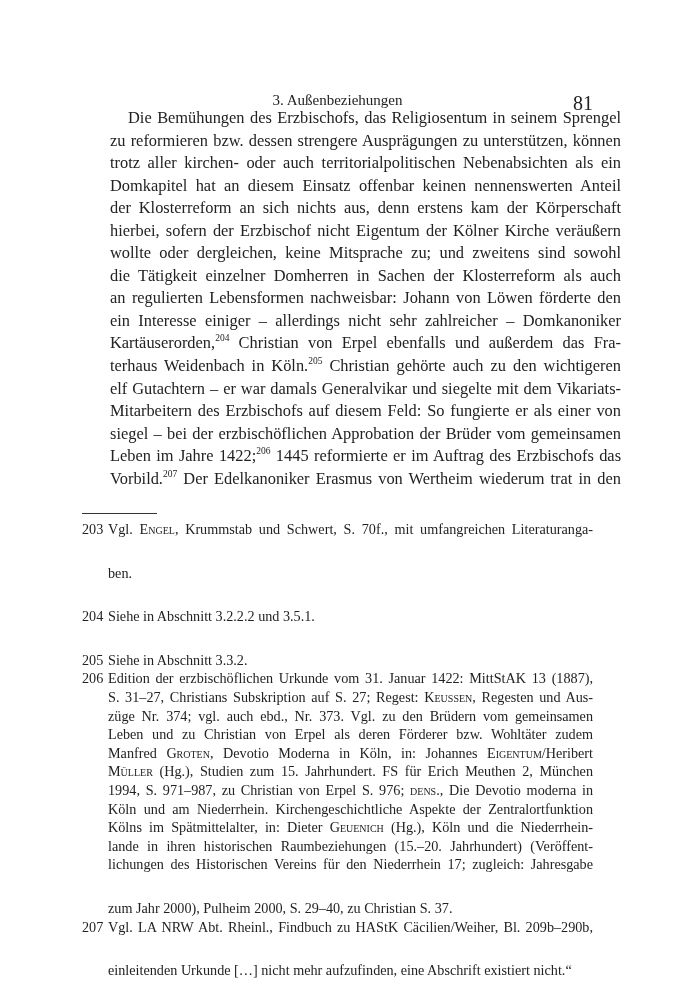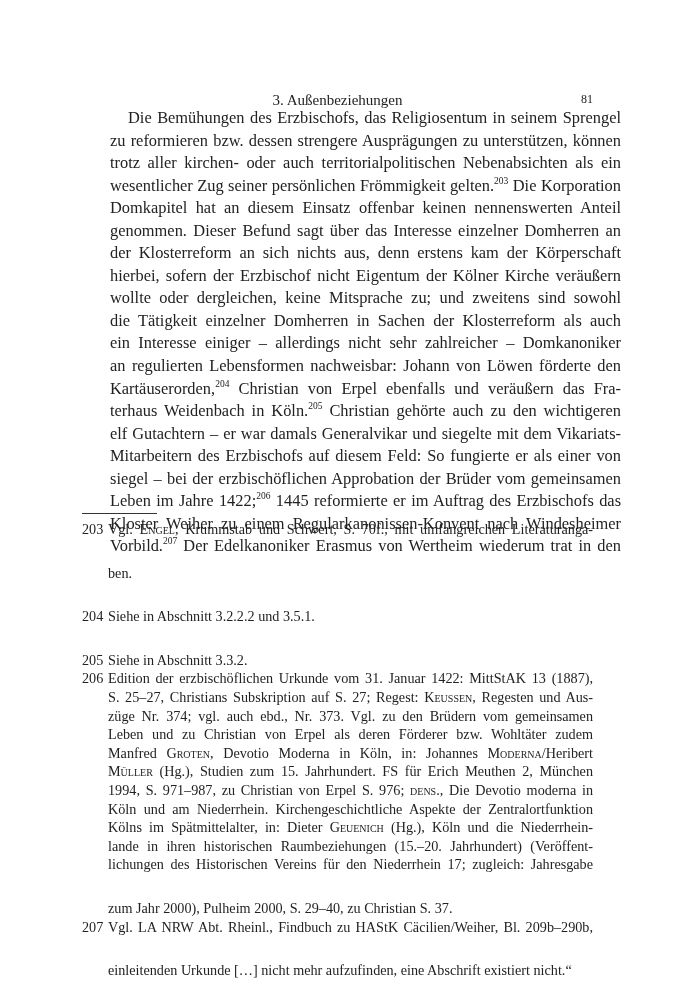--- a/index.html
+++ b/index.html
@@ -1,20 +1,20 @@
 <!DOCTYPE html>
 <html><head>
 <meta charset="utf-8">
 <style>
   html, body { margin: 0; padding: 0; background: #ffffff; }
   body { width: 700px; height: 988px; position: relative; overflow: hidden; color: #222222; font-family: "Liberation Serif", "DejaVu Serif", serif; }
   .page { position: absolute; left: 0; top: 0; width: 700px; height: 988px; }
   .running-head { position: absolute; top: 59px; left: 82px; width: 511px; height: 22px; font-size: 15px; margin-top: 33px; }
   .running-title { position: absolute; left: 0; width: 100%; text-align: center; top: 0; }
-  .page-number { position: absolute; right: 0; top: 0; font-size: 12px; }
+  .page-number { position: absolute; right: 0; top: 0; font-size: 20px; }
   .body-text { position: absolute; left: 82px; top: 107px; width: 511px; font-size: 16.4px; line-height: 22.55px; margin-left: 28px; }
   .body-line { display: block; text-align: justify; text-align-last: justify; white-space: nowrap; height: 22.55px; }
   .body-line.indent { padding-left: 18px; }
   sup.fn { font-size: 9.5px; vertical-align: 0; position: relative; top: -7px; line-height: 0; }
   .rule { position: absolute; left: 82px; top: 513px; width: 75px; height: 0; border-top: 1px solid #333333; }
   .footnotes { position: absolute; left: 82px; top: 520px; width: 511px; font-size: 14.2px; line-height: 18.6px; }
   .fn-item { position: relative; padding-left: 26px; }
   .fn-num { position: absolute; left: 0; top: 0; }
   .fn-line { display: block; text-align: justify; text-align-last: justify; white-space: nowrap; height: 18.6px; }
   .fn-line.end { text-align-last: left; margin-top: 25px; }
@@ -27,36 +27,33 @@
 
   <div class="running-head">
     <span class="running-title">3. Außenbeziehungen</span>
     <span class="page-number">81</span>
   </div>
 
   <div class="body-text">
     <span class="body-line indent"><span>Die Bemühungen des Erzbischofs, das Religiosentum in seinem Sprengel</span></span>
     <span class="body-line"><span>zu reformieren bzw. dessen strengere Ausprägungen zu unterstützen, können</span></span>
     <span class="body-line"><span>trotz aller kirchen- oder auch territorialpolitischen Nebenabsichten als ein</span></span>
-    <span class="body-line"><span>wesentlicher Zug seiner persönlichen Frömmigkeit gelten.</span><sup class="fn">203</sup><span> Die Korporation</span></span>
     <span class="body-line"><span>Domkapitel hat an diesem Einsatz offenbar keinen nennenswerten Anteil</span></span>
-    <span class="body-line"><span>genommen. Dieser Befund sagt über das Interesse einzelner Domherren an</span></span>
     <span class="body-line"><span>der Klosterreform an sich nichts aus, denn erstens kam der Körperschaft</span></span>
     <span class="body-line"><span>hierbei, sofern der Erzbischof nicht Eigentum der Kölner Kirche veräußern</span></span>
     <span class="body-line"><span>wollte oder dergleichen, keine Mitsprache zu; und zweitens sind sowohl</span></span>
     <span class="body-line"><span>die Tätigkeit einzelner Domherren in Sachen der Klosterreform als auch</span></span>
+    <span class="body-line"><span>an regulierten Lebensformen nachweisbar: Johann von Löwen förderte den</span></span>
     <span class="body-line"><span>ein Interesse einiger – allerdings nicht sehr zahlreicher – Domkanoniker</span></span>
-    <span class="body-line"><span>an regulierten Lebensformen nachweisbar: Johann von Löwen förderte den</span></span>
-    <span class="body-line"><span>Kartäuserorden,</span><sup class="fn">204</sup><span> Christian von Erpel ebenfalls und veräußern das Fra-</span></span>
+    <span class="body-line"><span>Kartäuserorden,</span><sup class="fn">204</sup><span> Christian von Erpel ebenfalls und außerdem das Fra-</span></span>
     <span class="body-line"><span>terhaus Weidenbach in Köln.</span><sup class="fn">205</sup><span> Christian gehörte auch zu den wichtigeren</span></span>
     <span class="body-line"><span>elf Gutachtern – er war damals Generalvikar und siegelte mit dem Vikariats-</span></span>
     <span class="body-line"><span>Mitarbeitern des Erzbischofs auf diesem Feld: So fungierte er als einer von</span></span>
     <span class="body-line"><span>siegel – bei der erzbischöflichen Approbation der Brüder vom gemeinsamen</span></span>
     <span class="body-line"><span>Leben im Jahre 1422;</span><sup class="fn">206</sup><span> 1445 reformierte er im Auftrag des Erzbischofs das</span></span>
-    <span class="body-line"><span>Kloster Weiher zu einem Regularkanonissen-Konvent nach Windesheimer</span></span>
     <span class="body-line"><span>Vorbild.</span><sup class="fn">207</sup><span> Der Edelkanoniker Erasmus von Wertheim wiederum trat in den</span></span>
   </div>
 
   <div class="rule"></div>
 
   <div class="footnotes">
 
     <div class="fn-item">
       <span class="fn-num">203</span>
       <span class="fn-line"><span>Vgl. </span><span class="sc">Engel</span><span>, Krummstab und Schwert, S. 70f., mit umfangreichen Literaturanga-</span></span>
@@ -69,24 +66,24 @@
     </div>
 
     <div class="fn-item">
       <span class="fn-num">205</span>
       <span class="fn-line end">Siehe in Abschnitt 3.3.2.</span>
     </div>
 
     <div class="fn-item">
       <span class="fn-num">206</span>
       <span class="fn-line">Edition der erzbischöflichen Urkunde vom 31. Januar 1422: MittStAK 13 (1887),</span>
-      <span class="fn-line"><span>S. 25–27, Christians Subskription auf S. 27; Regest: </span><span class="sc">Keussen</span><span>, Regesten und Aus-</span></span>
+      <span class="fn-line"><span>S. 31–27, Christians Subskription auf S. 27; Regest: </span><span class="sc">Keussen</span><span>, Regesten und Aus-</span></span>
       <span class="fn-line">züge Nr. 374; vgl. auch ebd., Nr. 373. Vgl. zu den Brüdern vom gemeinsamen</span>
       <span class="fn-line">Leben und zu Christian von Erpel als deren Förderer bzw. Wohltäter zudem</span>
-      <span class="fn-line"><span>Manfred </span><span class="sc">Groten</span><span>, Devotio Moderna in Köln, in: Johannes </span><span class="sc">Moderna</span><span>/Heribert</span></span>
+      <span class="fn-line"><span>Manfred </span><span class="sc">Groten</span><span>, Devotio Moderna in Köln, in: Johannes </span><span class="sc">Eigentum</span><span>/Heribert</span></span>
       <span class="fn-line"><span class="sc">Müller</span><span> (Hg.), Studien zum 15. Jahrhundert. FS für Erich Meuthen 2, München</span></span>
       <span class="fn-line"><span>1994, S. 971–987, zu Christian von Erpel S. 976; </span><span class="sc">dens</span><span>., Die Devotio moderna in</span></span>
       <span class="fn-line">Köln und am Niederrhein. Kirchengeschichtliche Aspekte der Zentralortfunktion</span>
       <span class="fn-line"><span>Kölns im Spätmittelalter, in: Dieter </span><span class="sc">Geuenich</span><span> (Hg.), Köln und die Niederrhein-</span></span>
       <span class="fn-line">lande in ihren historischen Raumbeziehungen (15.–20. Jahrhundert) (Veröffent-</span>
       <span class="fn-line">lichungen des Historischen Vereins für den Niederrhein 17; zugleich: Jahresgabe</span>
       <span class="fn-line end">zum Jahr 2000), Pulheim 2000, S. 29–40, zu Christian S. 37.</span>
     </div>
 
     <div class="fn-item">

